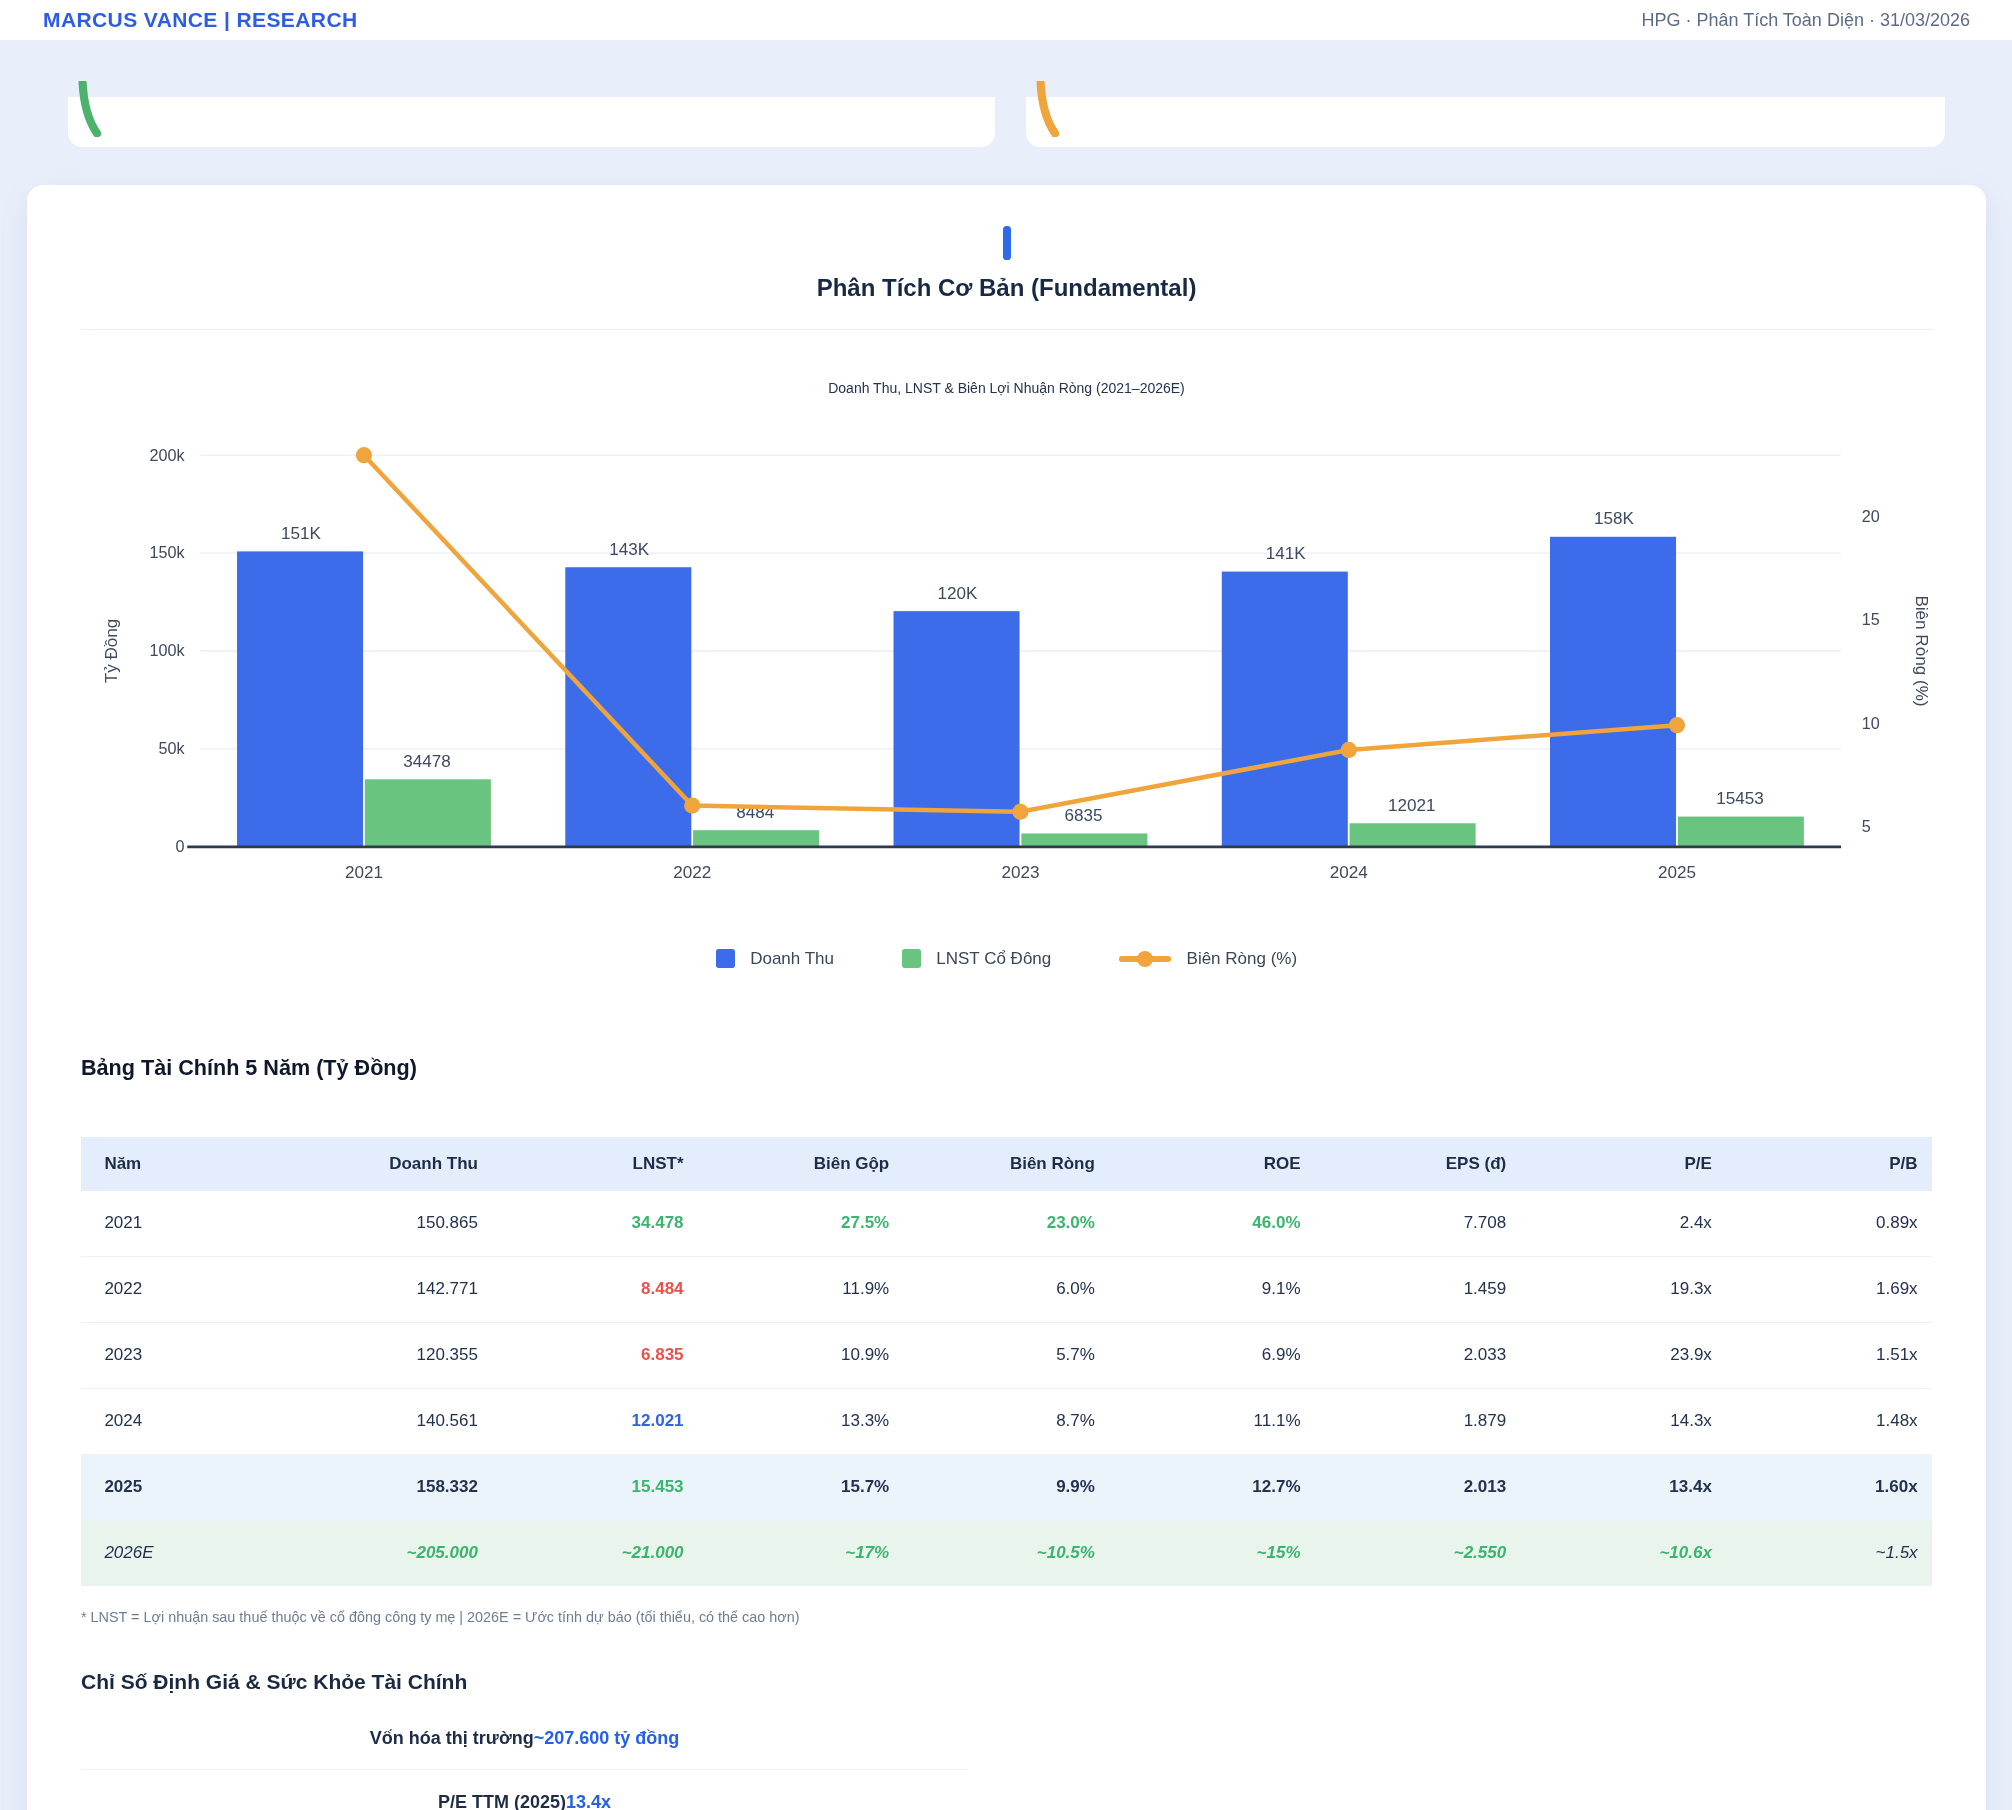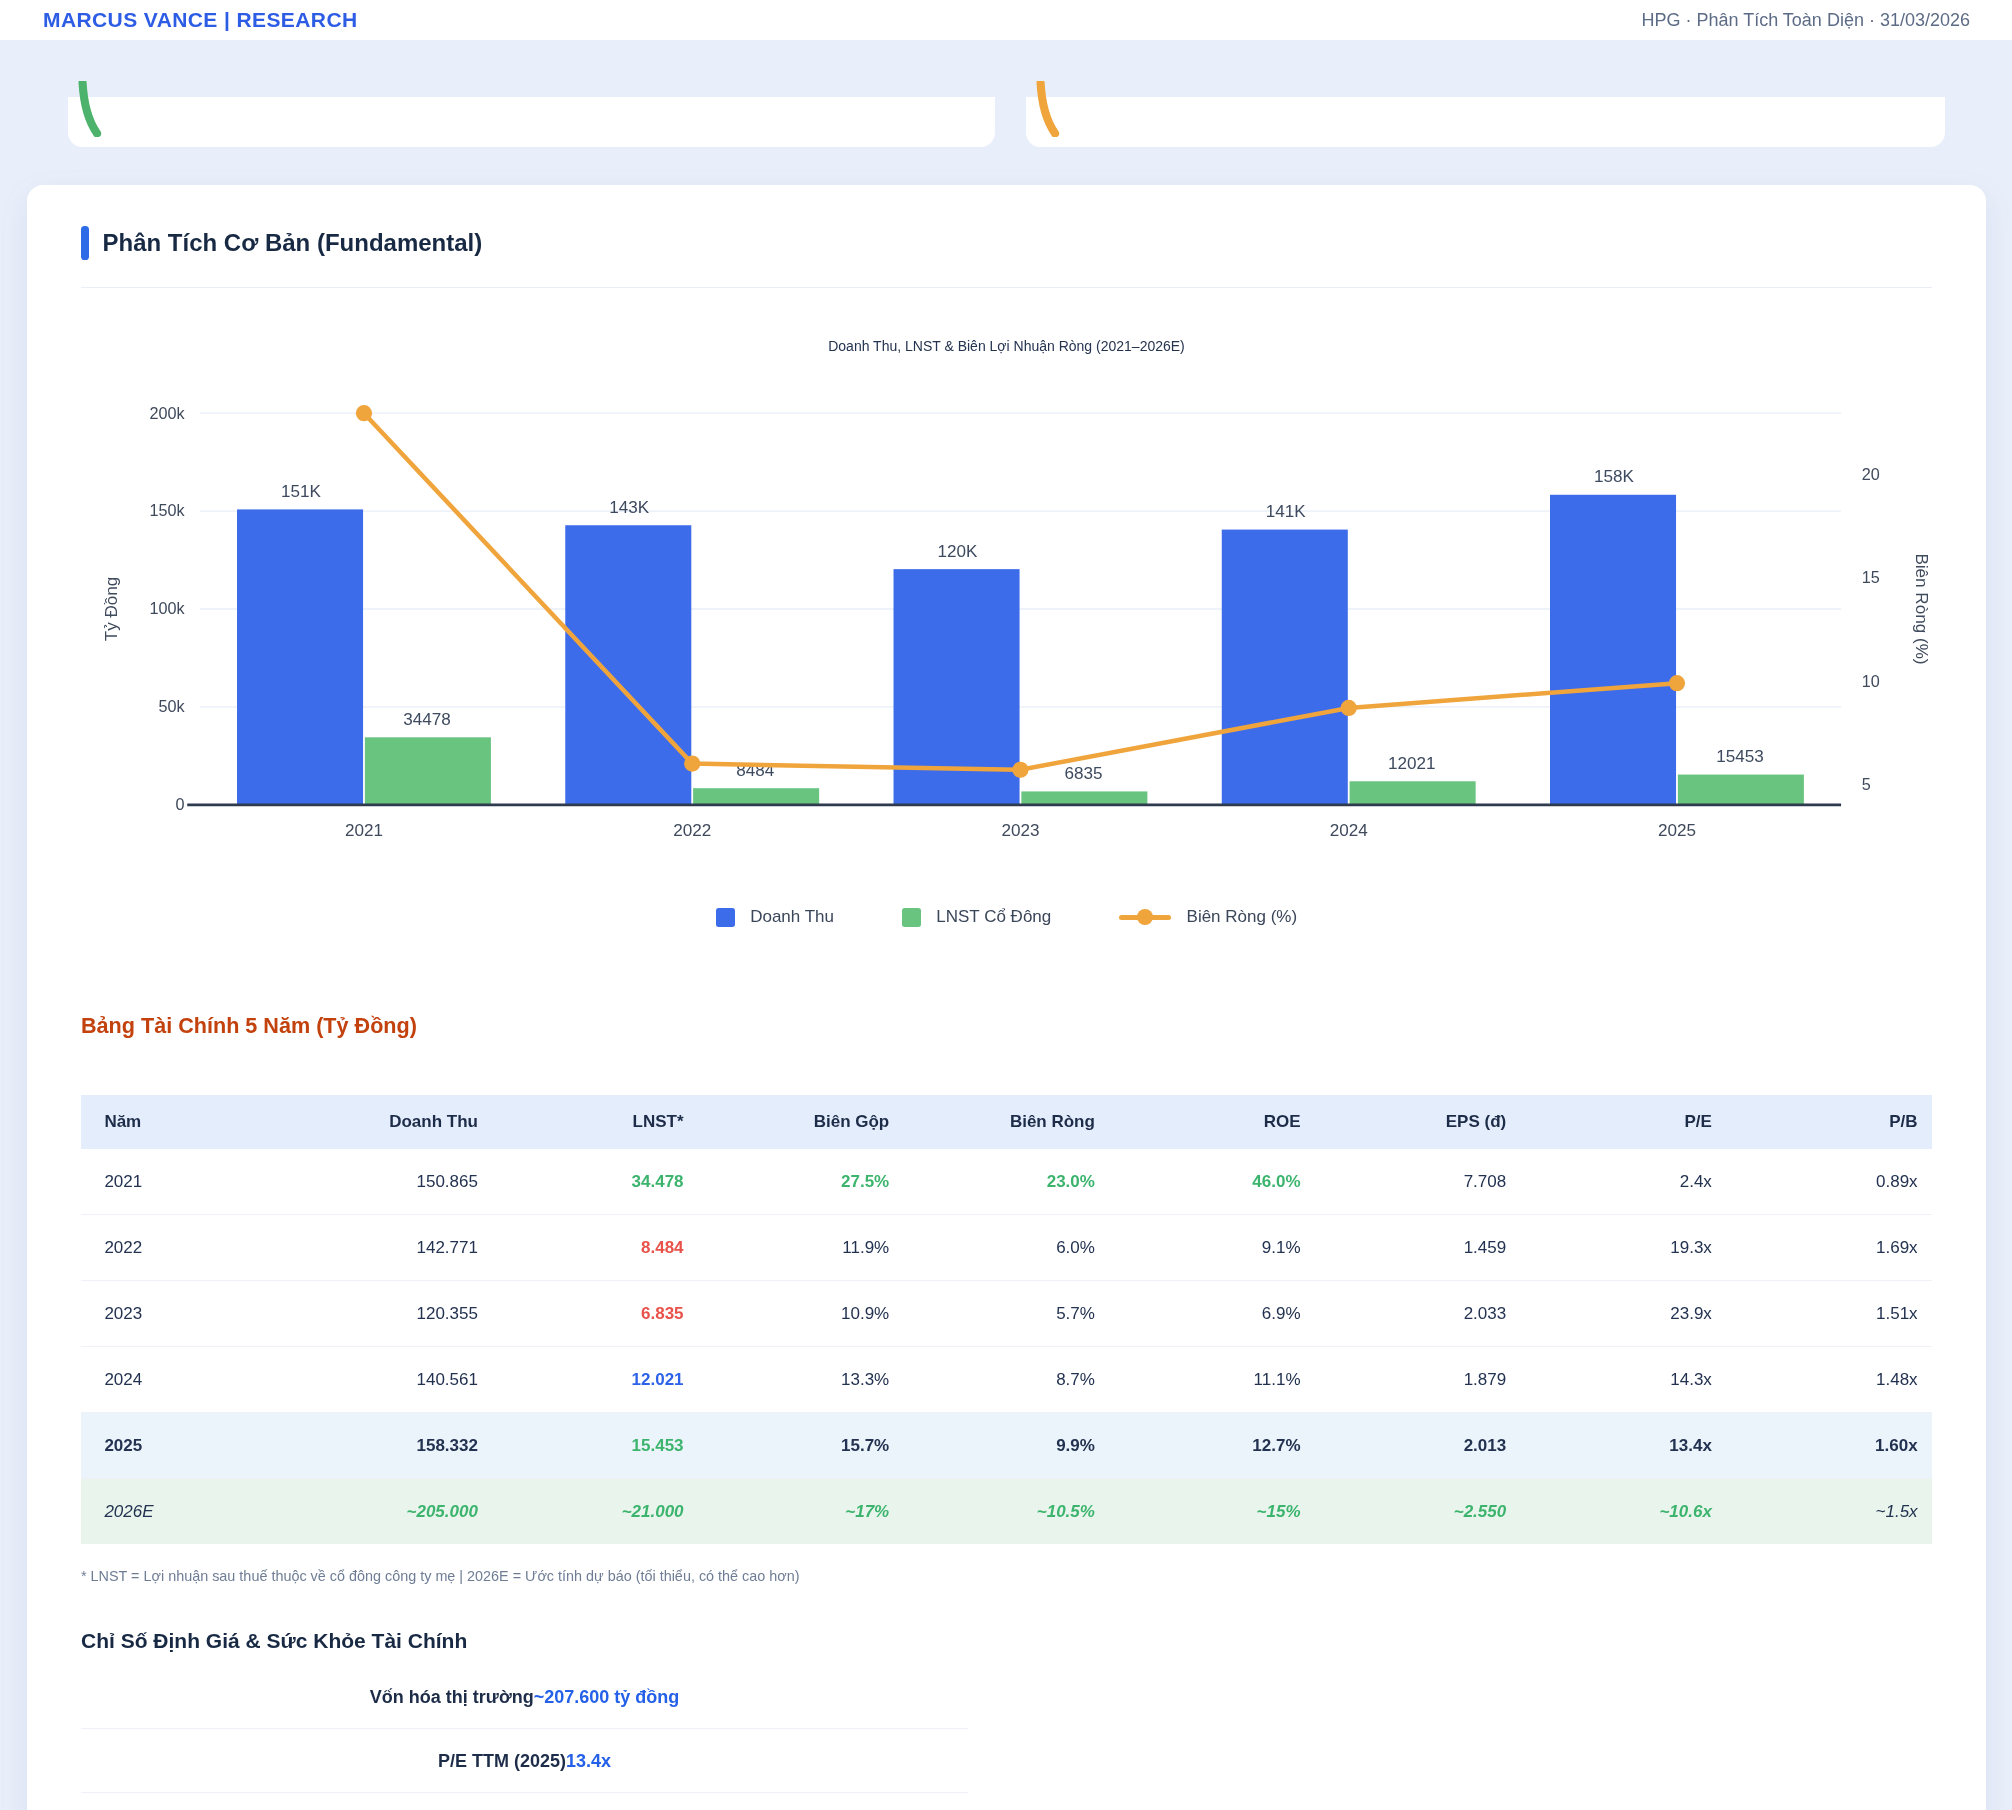--- a/index.html
+++ b/index.html
@@ -29,42 +29,42 @@
   .arc-green  { left:77px; }
   .arc-orange { left:1035px; }
 
   
   .main-card {
     position:absolute; left:27px; top:185px; width:1959px; height:1710px;
     background:#ffffff; border-radius:16px;
     box-shadow:0 10.8px 31px rgba(40,70,140,.09);
     padding:41px 54px 0 54px; z-index:3;
   }
-  .section-header { display:flex; align-items:center; gap:13.5px; }
+  .section-header { display:flex; align-items:center; gap:13.5px;flex-direction:column; }
   .accent-bar { width:8px; height:34px; background:#2e6be6; border-radius:3.6px; }
   .section-title { font-size:24px; font-weight:bold; color:#182944; }
   .section-divider { margin-top:27px; border-bottom:1.8px solid #e9eef7; }
 
   .chart-title { margin-top:50px; text-align:center; font-size:14px;
                  font-weight:500; color:#243350; }
   .chart-wrap { margin-top:5.4px; }
   .tick       { font-size:18px; fill:#3f4a5c; }
   .dlabel     { font-size:19px; fill:#3d4a5f; }
   .xlabel     { font-size:19px; fill:#3f4a5c; }
   .axis-title { font-size:19px; fill:#3f4a5c; }
 
   .legend { margin-top:36px; display:flex; justify-content:center; gap:68px; }
   .legend-item { display:flex; align-items:center; gap:15.3px; cursor:pointer; }
   .swatch { width:19px; height:19px; border-radius:2.7px; }
   .lswatch { position:relative; width:52px; height:5.4px; border-radius:2.7px; }
   .lswatch .dot { position:absolute; left:50%; top:50%;
     transform:translate(-50%,-50%); width:16px; height:16px; border-radius:50%; }
   .legend-label { font-size:17px; color:#3b465a; }
 
-  .table-title { margin-top:86px; font-size:21.6px; font-weight:bold; color:#c2410c; }
+  .table-title { margin-top:86px; font-size:21.6px; font-weight:bold; color:#0f172a; }
   table { width:100%; border-collapse:collapse; table-layout:fixed; margin-top:56px; }
   th { background:#e4edfc; color:#1d2c48; font-size:17px; font-weight:bold;
        text-align:right; padding:17px 14.4px; }
   th:first-child, td:first-child { text-align:left; padding-left:23.4px; }
   td { font-size:17px; text-align:right; padding:22.5px 14.4px; color:#223250;
        border-top:1.8px solid #eef2f8; }
   tr:first-child td { border-top:none; }
   .c-green { color:#3cb46e; font-weight:bold; }
   .c-red   { color:#e8524a; font-weight:bold; }
   .c-blue  { color:#2e62e8; font-weight:bold; }

